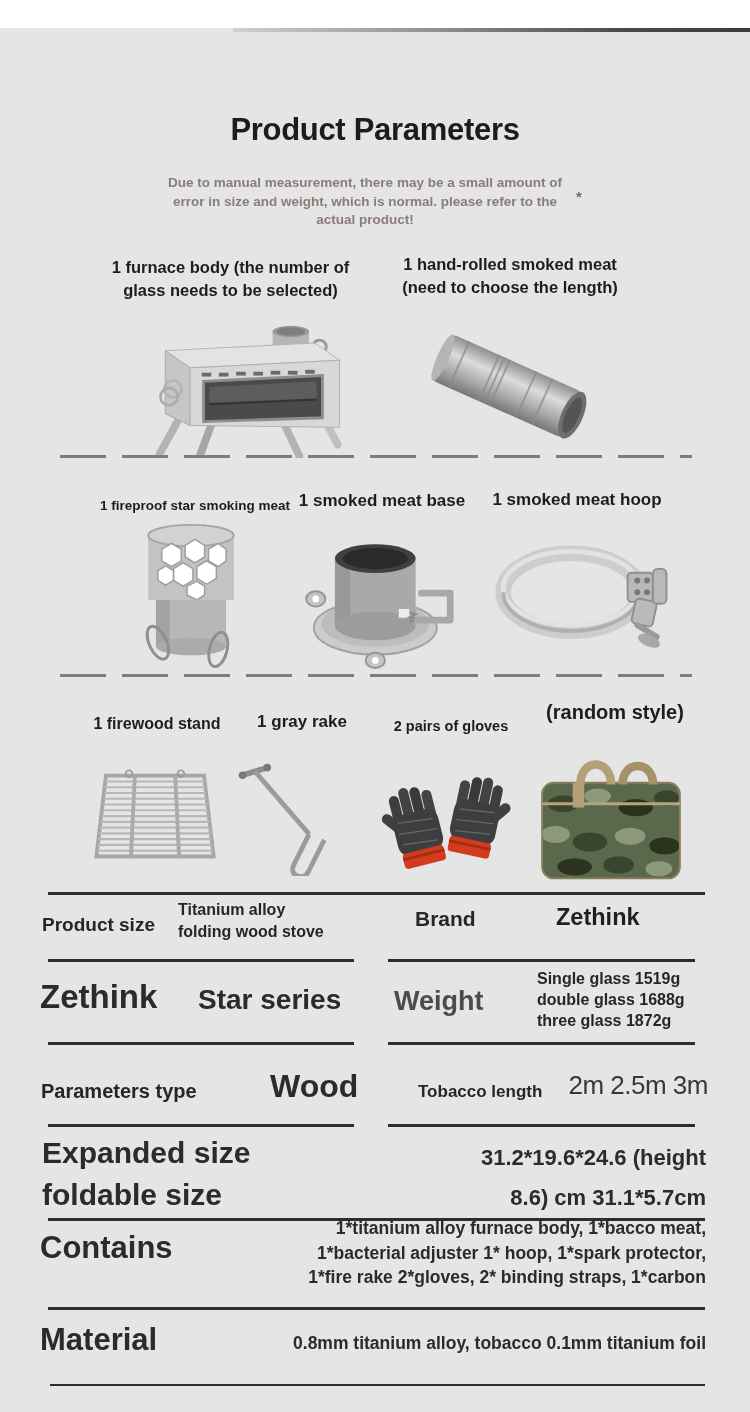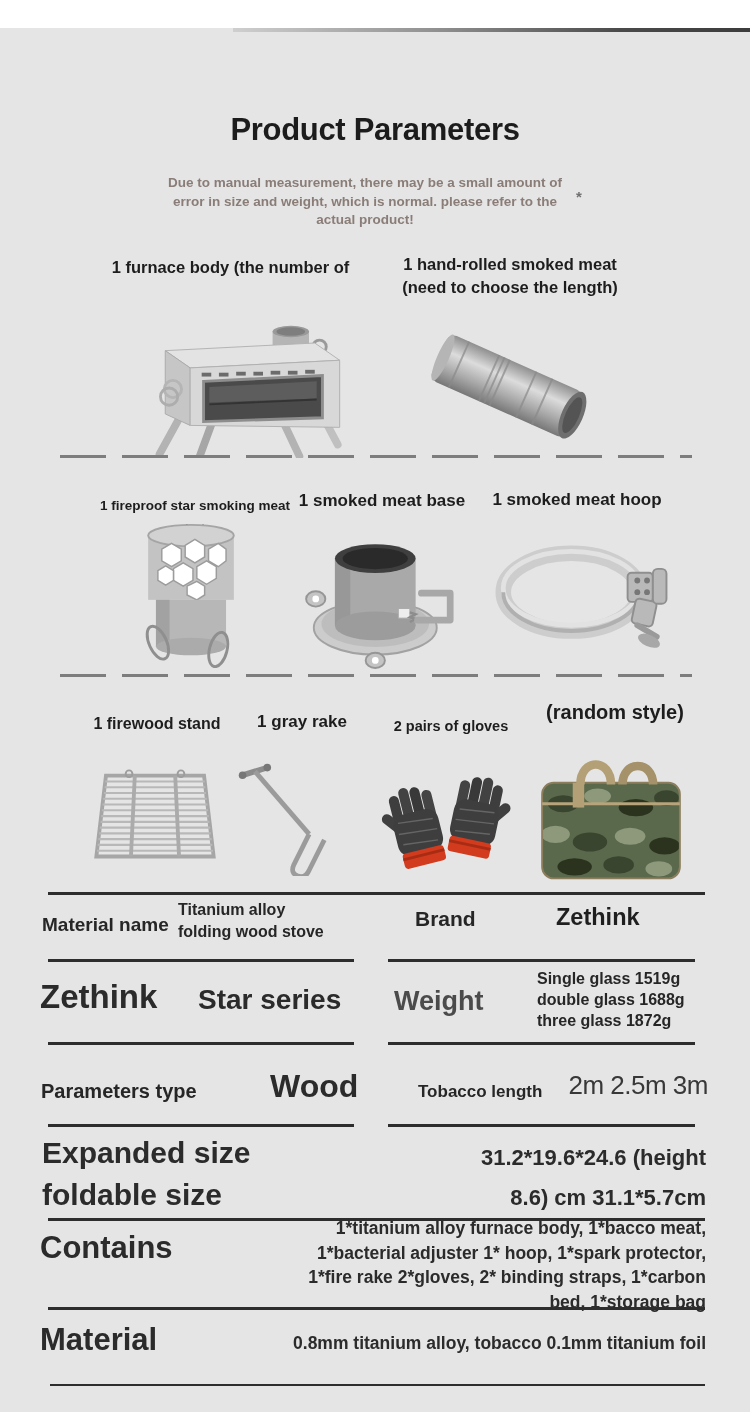--- a/index.html
+++ b/index.html
@@ -80,20 +80,21 @@
   <div id="title" class="abs">Product Parameters</div>
   <div id="disclaimer" class="abs">
     <div>Due to manual measurement, there may be a small amount of</div>
     <div>error in size and weight, which is normal. please refer to the</div>
     <div>actual product!</div>
   </div>
   <div id="disclaimer-star" class="abs">*</div>
 
   <div id="cap-furnace" class="abs cap">
     <div>1 furnace body (the number of</div>
+    <div>glass needs to be selected)</div>
   </div>
   <div id="cap-meat" class="abs cap">
     <div>1 hand-rolled smoked meat</div>
     <div>(need to choose the length)</div>
   </div>
 
   <svg id="img-stove" class="abs" viewBox="0 0 228 144">
     <g stroke-linecap="round">
       <line x1="52" y1="100" x2="30" y2="140" stroke="#b3b3b3" stroke-width="8"></line>
       <line x1="86" y1="104" x2="72" y2="142" stroke="#a6a6a6" stroke-width="8"></line>
@@ -297,21 +298,21 @@
     <rect x="12" y="30" width="144" height="100" rx="12" fill="none" stroke="#8c7d5c" stroke-width="2"></rect>
     <line x1="12" y1="52" x2="156" y2="52" stroke="#b7a47b" stroke-width="3"></line>
     <path d="M52,32 C52,4 84,4 84,32" fill="none" stroke="#b3a077" stroke-width="9"></path>
     <path d="M96,32 C96,6 128,6 128,32" fill="none" stroke="#a5926b" stroke-width="9"></path>
     <rect x="44" y="30" width="12" height="26" fill="#b3a077"></rect>
   </svg>
 
   <div>
     <div id="tl-top" class="abs tline"></div>
 
-    <div id="t-productname" class="abs b">Material name</div>
+    <div id="t-productname" class="abs b">Product size</div>
     <div id="t-productname-val" class="abs b">
       <div>Titanium alloy</div>
       <div>folding wood stove</div>
     </div>
     <div id="t-brand" class="abs b">Brand</div>
     <div id="t-brand-val" class="abs b">Zethink</div>
 
     <div id="tl-1a" class="abs tline"></div>
     <div id="tl-1b" class="abs tline"></div>
 
@@ -344,21 +345,20 @@
       <div>8.6) cm 31.1*5.7cm</div>
     </div>
 
     <div id="tl-4" class="abs tline"></div>
 
     <div id="t-contains" class="abs b">Contains</div>
     <div id="t-contains-val" class="abs b">
       <div>1*titanium alloy furnace body, 1*bacco meat,</div>
       <div>1*bacterial adjuster 1* hoop, 1*spark protector,</div>
       <div>1*fire rake 2*gloves, 2* binding straps, 1*carbon</div>
-      <div>bed, 1*storage bag</div>
     </div>
 
     <div id="tl-5" class="abs tline"></div>
 
     <div id="t-material" class="abs b">Material</div>
     <div id="t-material-val" class="abs b">0.8mm titanium alloy, tobacco 0.1mm titanium foil</div>
 
     <div id="tl-bottom" class="abs tline"></div>
   </div>
 

